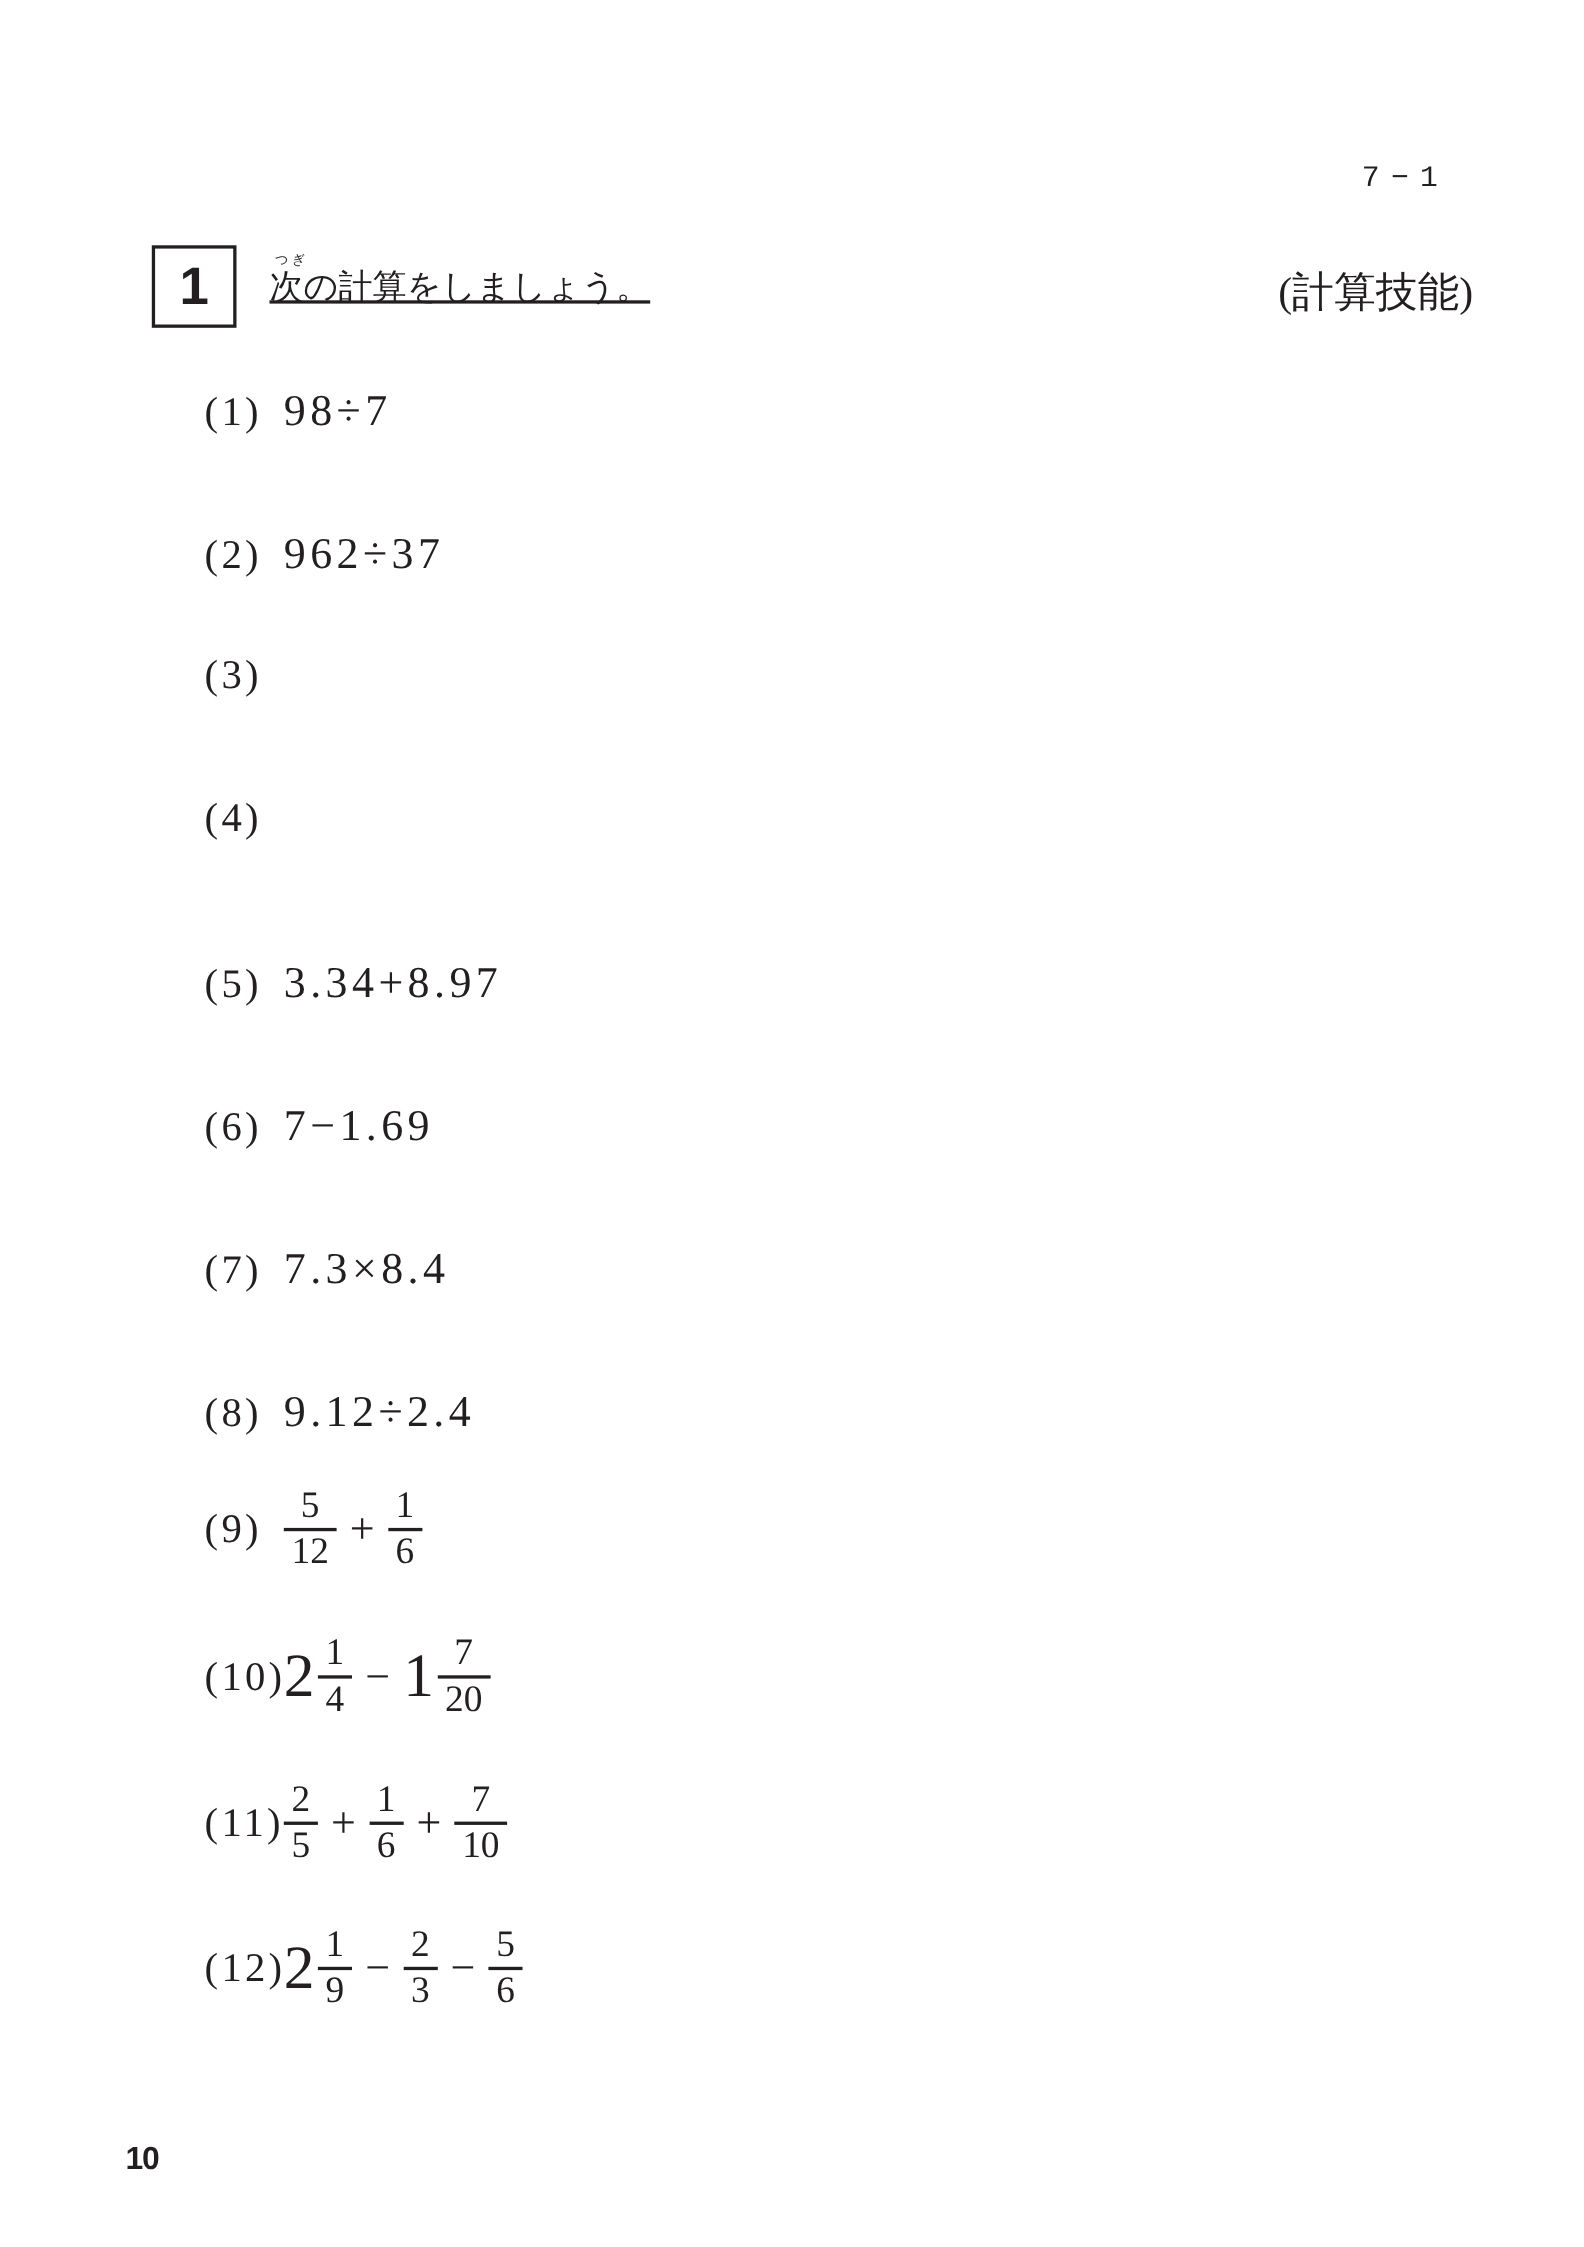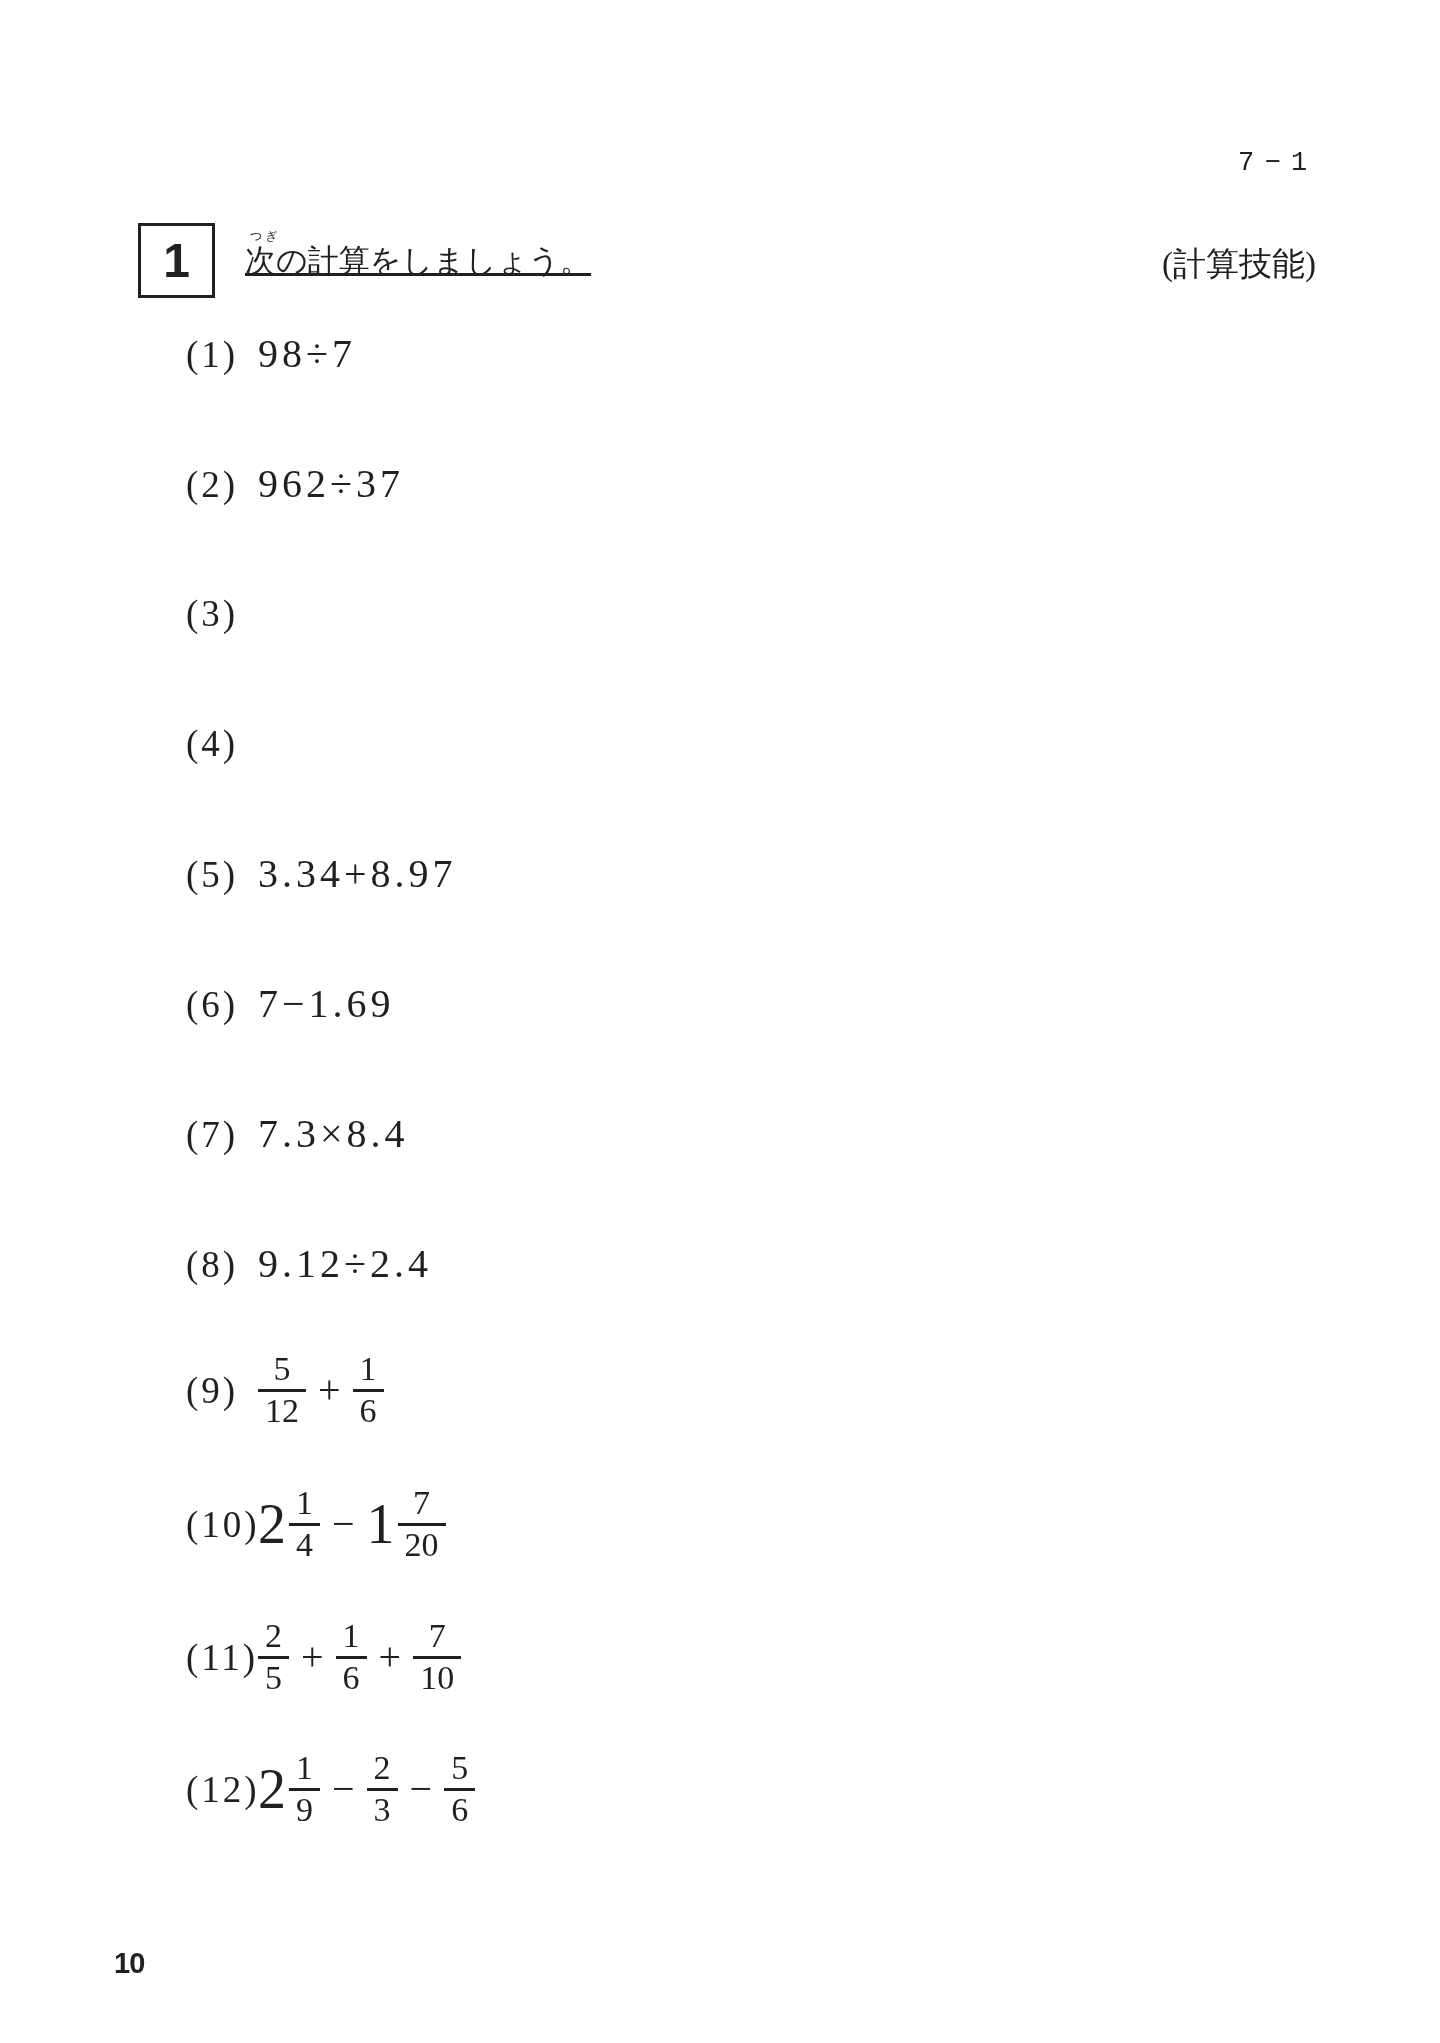--- a/index.html
+++ b/index.html
@@ -29,34 +29,34 @@
   .furigana{
     left:250px;top:228px;font-size:12px;letter-spacing:3px;
     font-family:"Liberation Serif",serif;
   }
   .instruction{
     left:245px;top:244px;font-size:31px;line-height:1.1;
     font-family:"Liberation Serif",serif;
     text-decoration:underline;
   }
   .category{
-    left:1162px;top:246px;font-size:33px;line-height:1.1;
+    left:1162px;top:246px;font-size:38px;line-height:1.1;
     font-family:"Liberation Serif",serif;
   }
 
   
   .prow{position:absolute;left:186px;display:flex;}
   .srow{height:50px;align-items:baseline;}
   .frow{height:80px;align-items:center;}
   .plabel{
     flex:none;width:72px;font-size:37px;letter-spacing:0.08em;line-height:50px;
   }
   .frow .plabel{line-height:1;}
   .expr-text{
-    font-size:40px;letter-spacing:0.10em;line-height:50px;white-space:pre;
+    font-size:40px;letter-spacing:0.10em;line-height:50px;white-space:pre;margin-top:19px;
   }
   .frow .tok:first-of-type{margin-left:12px;}
   .op{font-size:40px;margin:0 12px;line-height:1;}
   .whole{font-size:56px;line-height:1;margin-right:3px;}
   .frac{display:inline-flex;flex-direction:column;align-items:center;}
   .frac .num,.frac .den{font-size:34px;line-height:1.12;padding:0 7px;}
   .frac .fbar{align-self:stretch;height:3px;background:#231f20;}
 
   
   .page-number{

